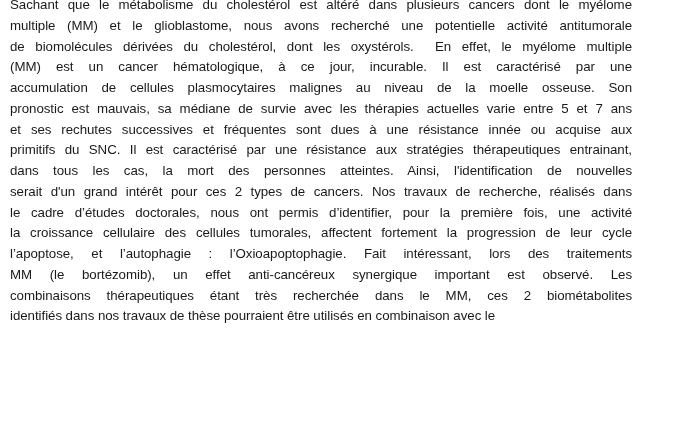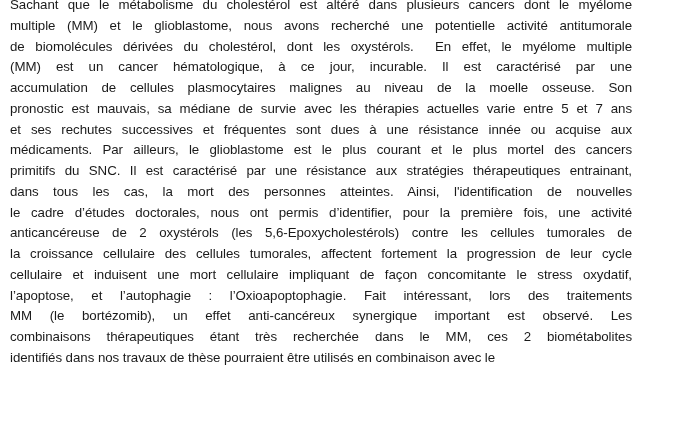--- a/index.html
+++ b/index.html
@@ -48,25 +48,23 @@
 
 <div class="page">
   <div class="paragraph">
       <div class="line">Sachant que le métabolisme du cholestérol est altéré dans plusieurs cancers dont le myélome</div>
       <div class="line">multiple (MM) et le glioblastome, nous avons recherché une potentielle activité antitumorale</div>
       <div class="line">de biomolécules dérivées du cholestérol, dont les oxystérols.&nbsp; En effet, le myélome multiple</div>
       <div class="line">(MM) est un cancer hématologique, à ce jour, incurable. Il est caractérisé par une</div>
       <div class="line">accumulation de cellules plasmocytaires malignes au niveau de la moelle osseuse. Son</div>
       <div class="line">pronostic est mauvais, sa médiane de survie avec les thérapies actuelles varie entre 5 et 7 ans</div>
       <div class="line">et ses rechutes successives et fréquentes sont dues à une résistance innée ou acquise aux</div>
-      <div class="line">médicaments. Par ailleurs, le glioblastome est le plus courant et le plus mortel des cancers</div>
       <div class="line">primitifs du SNC. Il est caractérisé par une résistance aux stratégies thérapeutiques entrainant,</div>
       <div class="line">dans tous les cas, la mort des personnes atteintes. Ainsi, l'identification de nouvelles</div>
+      <div class="line">serait d'un grand intérêt pour ces 2 types de cancers. Nos travaux de recherche, réalisés dans</div>
       <div class="line">le cadre d’études doctorales, nous ont permis d’identifier, pour la première fois, une activité</div>
-      <div class="line">anticancéreuse de 2 oxystérols (les 5,6-Epoxycholestérols) contre les cellules tumorales de</div>
       <div class="line">la croissance cellulaire des cellules tumorales, affectent fortement la progression de leur cycle</div>
-      <div class="line">cellulaire et induisent une mort cellulaire impliquant de façon concomitante le stress oxydatif,</div>
       <div class="line">l’apoptose, et l’autophagie : l’Oxioapoptophagie. Fait intéressant, lors des traitements</div>
       <div class="line">MM (le bortézomib), un effet anti-cancéreux synergique important est observé. Les</div>
       <div class="line">combinaisons thérapeutiques étant très recherchée dans le MM, ces 2 biométabolites</div>
       <div class="line line-partial">identifiés dans nos travaux de thèse pourraient être utilisés en combinaison avec le</div>
     </div>
 </div>
 
 </body></html>

